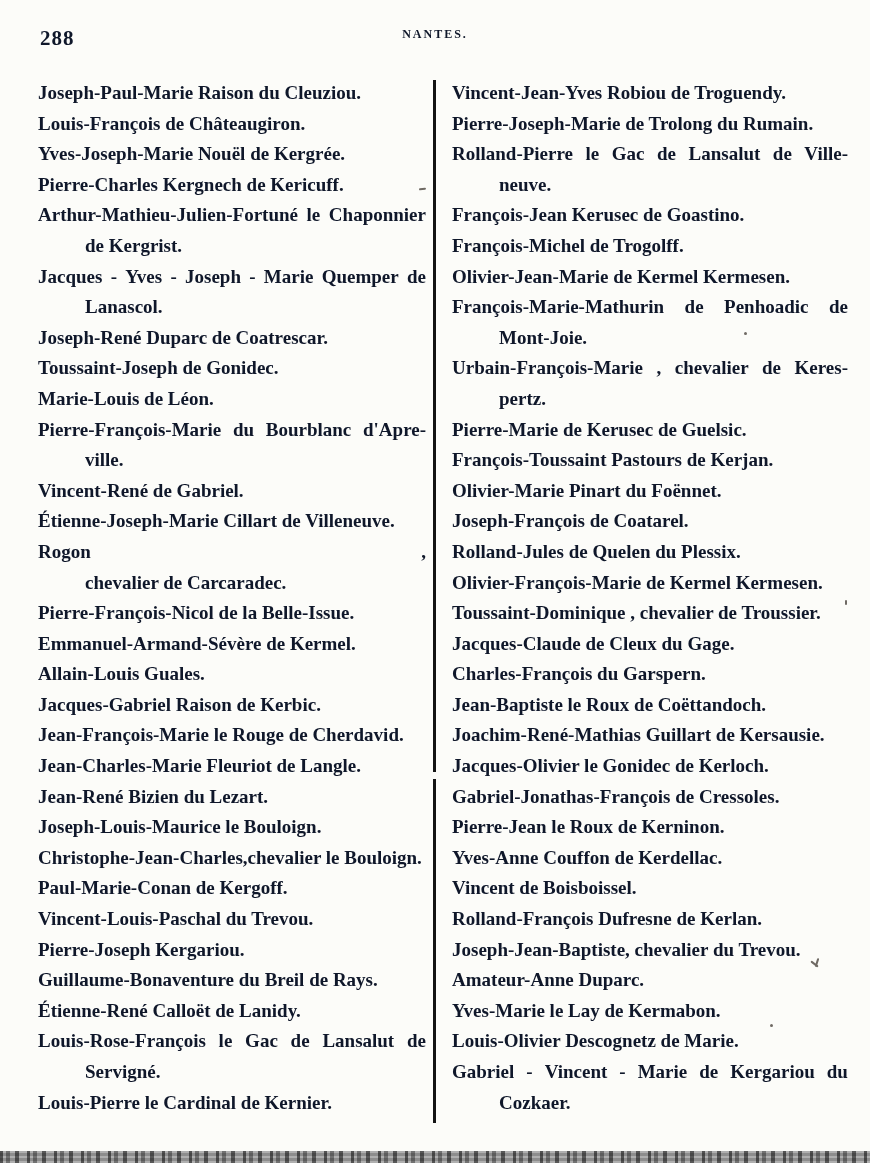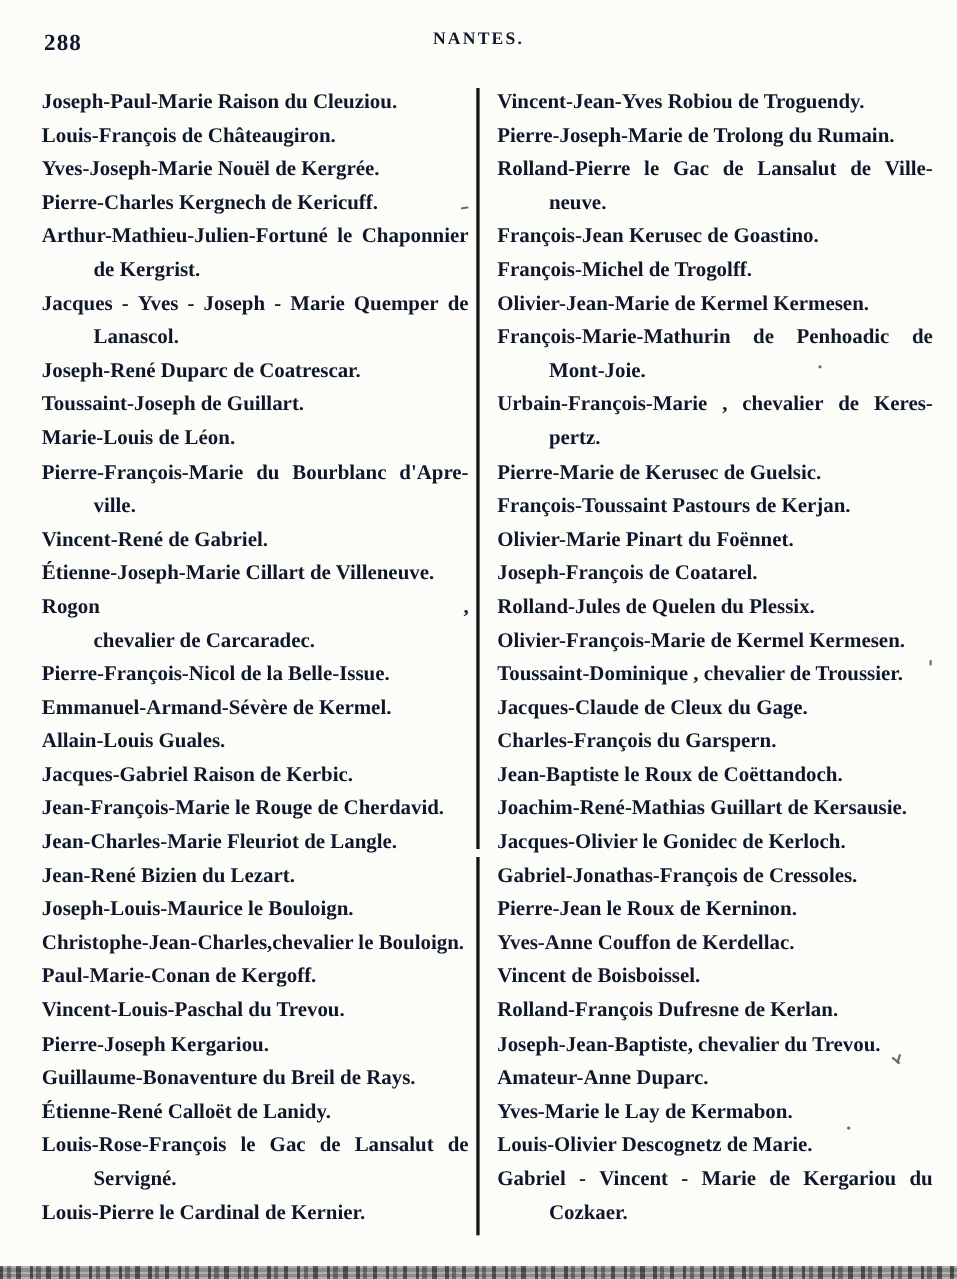--- a/index.html
+++ b/index.html
@@ -12,21 +12,21 @@
     font-family:"Liberation Serif","DejaVu Serif",serif;
     color:#0f172a;
   }
   .page-number{
     position:absolute;left:40px;top:26px;
     font-size:21px;font-weight:700;letter-spacing:1px;
   }
   .running-title{
     position:absolute;left:0;right:0;top:27px;
     text-align:center;
-    font-size:16px;font-weight:700;letter-spacing:2px;
+    font-size:12px;font-weight:700;letter-spacing:2px;
   }
   .column{
     position:absolute;top:78px;
     font-size:19px;font-weight:700;
   }
   .column.left{left:38px;width:388px;}
   .column.right{left:452px;width:396px;}
   .line{
     height:30.6px;line-height:30.6px;
     white-space:nowrap;
@@ -96,21 +96,21 @@
           <span>Marie</span>
           <span>Quemper</span>
           <span>de</span>
         </div>
         <div class="line cont">Lanascol.</div>
       </div>
       <div class="entry">
         <div class="line">Joseph-René Duparc de Coatrescar.</div>
       </div>
       <div class="entry">
-        <div class="line">Toussaint-Joseph de Guillart.</div>
+        <div class="line">Toussaint-Joseph de Gonidec.</div>
       </div>
       <div class="entry">
         <div class="line">Marie-Louis de Léon.</div>
       </div>
       <div class="entry">
         <div class="line just">
           <span>Pierre-François-Marie</span>
           <span>du</span>
           <span>Bourblanc</span>
           <span>d'Apre-</span>

